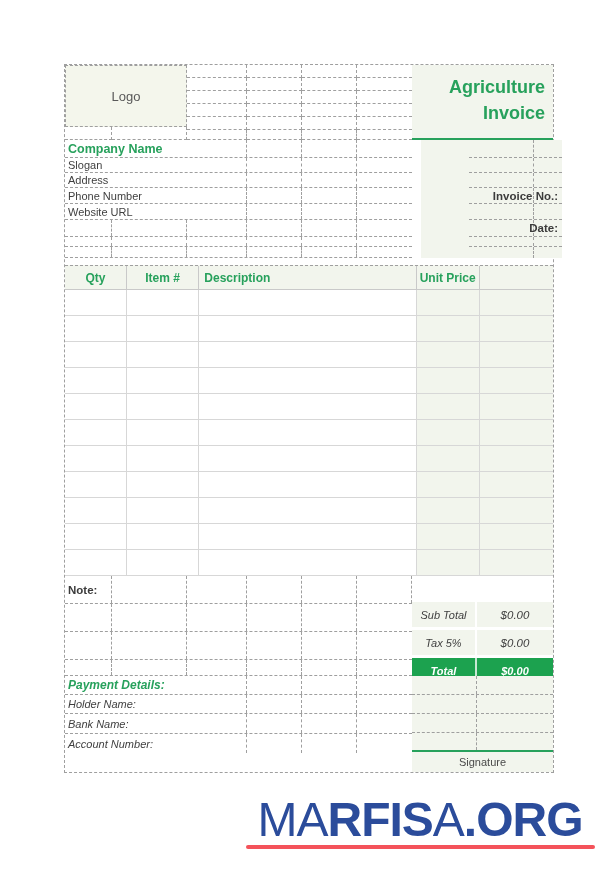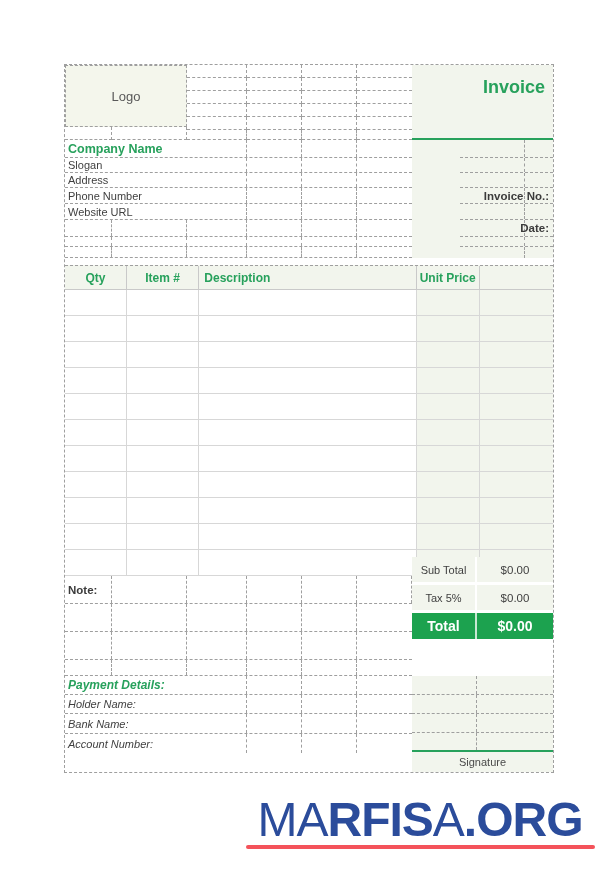--- a/index.html
+++ b/index.html
@@ -43,21 +43,21 @@
   .b-left .row{display:flex;border-bottom:1px dashed var(--dash);}
   .b-left .lbl{flex:1;border-right:1px dashed var(--dash);padding-left:3px;display:flex;align-items:center;
     font-size:11px;color:var(--txt);}
   .b-left .c55{width:55px;border-right:1px dashed var(--dash);}
   .b-left .c55:last-child{border-right:none;}
   .b-left .row.small{display:flex;}
   .b-left .row.small i{display:block;border-right:1px dashed var(--dash);}
   .b-left .row.small i:last-child{border-right:none;}
   .w47{width:47px;} .w75{width:75px;} .w60{width:60px;} .w55{width:55px;}
   .company-name{font-size:12.5px !important;font-weight:bold;color:var(--green) !important;}
-  .b-right{left:347px;top:75px;width:141px;height:118px;background:var(--ltgreen);padding-left:48px;}
+  .b-right{left:356px;top:75px;width:141px;height:118px;background:var(--ltgreen);padding-left:48px;}
   .b-right .row{position:relative;border-bottom:1px dashed var(--dash);}
   .b-right .div65{position:absolute;left:0;top:0;bottom:0;width:65px;border-right:1px dashed var(--dash);}
   .meta-label{position:absolute;right:4px;top:0;bottom:0;display:flex;align-items:center;
     font-size:11.5px;font-weight:bold;color:#3b3b3b;}
 
   
   .thead{left:0;top:200px;width:488px;height:25px;display:flex;background:var(--ltgreen);
     border-top:1px dashed var(--dash);border-bottom:1px solid var(--line2);}
   .thead .hc{display:flex;align-items:center;justify-content:center;
     color:var(--green);font-weight:bold;font-size:12px;border-right:1px solid var(--line2);}
@@ -72,27 +72,27 @@
   .trow .tc:last-child{border-right:none;}
   .trow .tint{background:var(--ltgreen);}
 
   
   .tot-left{left:0;top:511px;width:347px;}
   .drow{display:flex;border-bottom:1px dashed var(--dash);position:relative;}
   .drow i{display:block;border-right:1px dashed var(--dash);}
   .drow i:last-child{border-right:none;}
   .note-label{position:absolute;left:3px;top:0;bottom:0;display:flex;align-items:center;
     font-size:11.5px;font-weight:bold;color:#3b3b3b;background:#fff;padding-right:4px;}
-  .tot-right{left:347px;top:492px;width:141px;height:84px;}
+  .tot-right{left:347px;top:537px;width:141px;height:84px;font-style:italic;}
   .chip{display:flex;height:25px;background:var(--ltgreen);margin-bottom:3px;}
   .chip .cl{width:65px;border-right:2px solid #fff;display:flex;align-items:center;justify-content:center;
     font-size:11px;color:var(--txt);}
   .chip .cv{flex:1;display:flex;align-items:center;justify-content:center;font-size:11.5px;color:var(--txt);}
   .chip.total{background:var(--greenbg);height:26px;margin-bottom:0;}
-  .chip.total .cl,.chip.total .cv{color:#fff;font-weight:bold;font-size:14px;}
+  .chip.total .cl,.chip.total .cv{color:#fff;font-weight:bold;font-size:11px;}
   .chip.total .cl{border-right:2px solid rgba(255,255,255,.75);}
 
   
   .spacer-row{left:0;top:595px;width:347px;height:16px;}
   .spacer-right{left:347px;top:595px;width:141px;height:16px;background:var(--ltgreen);
     border-bottom:1px dashed var(--dash);position:relative;}
 
   
   .pay-left{left:0;top:611px;width:347px;}
   .pay-left .row{display:flex;border-bottom:1px dashed var(--dash);}
@@ -143,20 +143,21 @@
         <i></i>
         <i></i>
         <i></i>
         <i></i>
         <i></i>
         <i></i>
         <i></i>
         <i></i>
       </div>
     <div class="abs agri-box">
+      <div>Agriculture</div>
       <div>Invoice</div>
     </div>
 
     <div class="abs b-left">
       <div class="row" style="height:18px">
         <div class="lbl company-name">Company Name</div>
         <div class="c55"></div>
           <div class="c55"></div>
           <div class="c55"></div>
       </div>

